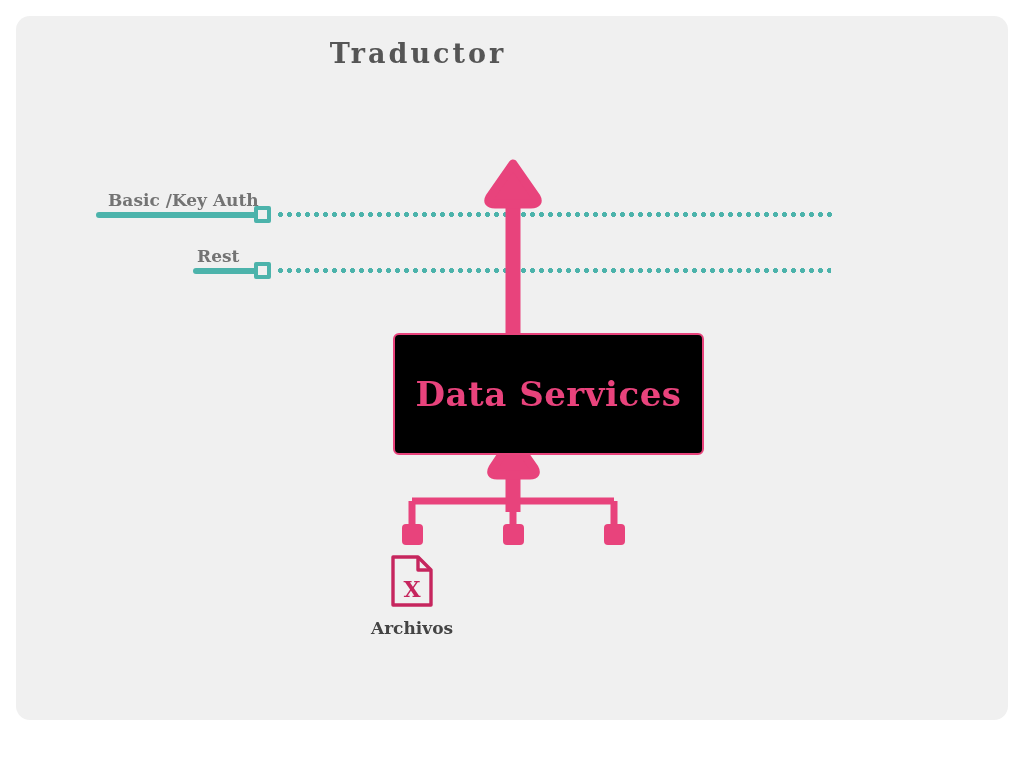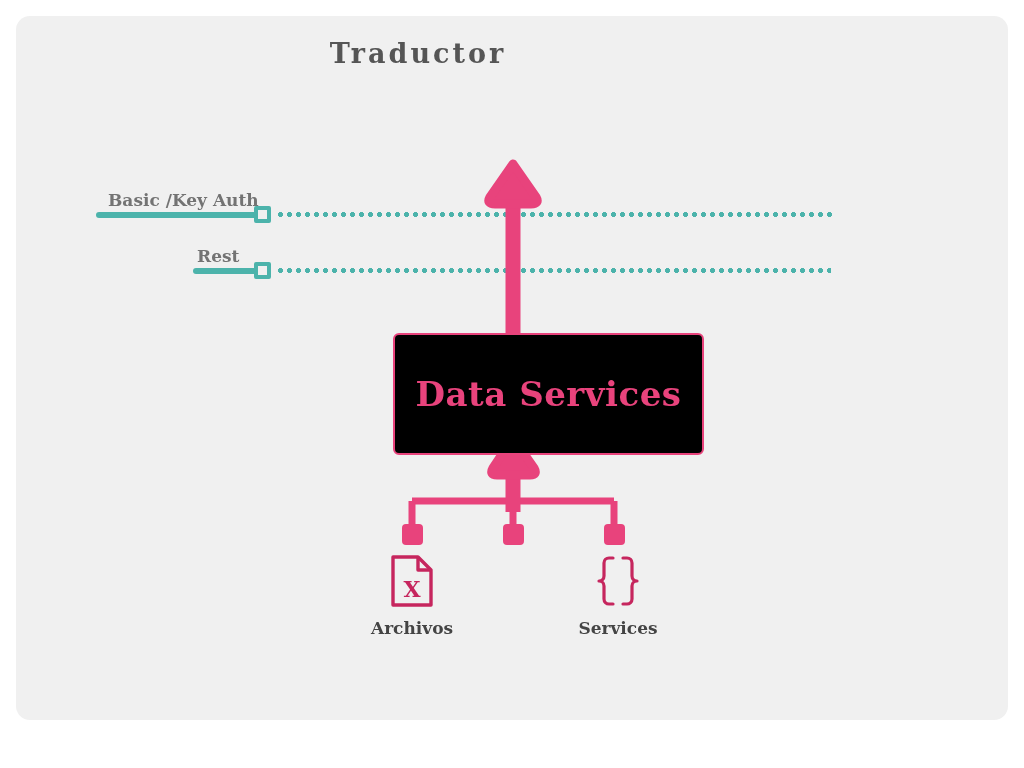--- a/index.html
+++ b/index.html
@@ -250,23 +250,14 @@
       <svg width="46" height="54" viewBox="0 0 46 54">
         <path d="M4 3 H29 L42 16 V51 H4 Z" fill="none" stroke="#c6265e" stroke-width="3.4" stroke-linejoin="round"></path>
         <path d="M29 3 V16 H42" fill="none" stroke="#c6265e" stroke-width="3.4" stroke-linejoin="round"></path>
         <text x="23" y="43" text-anchor="middle" font-family="DejaVu Serif, Liberation Serif, serif" font-size="22" font-weight="bold" fill="#c6265e">X</text>
       </svg>
     </div>
     <div class="source-label">Archivos</div>
   </div>
 
 
-  <div class="source-node" id="source-node-2">
-    <div class="source-icon">
-      <svg width="50" height="54" viewBox="0 0 50 54">
-        <path d="M20 4 H16 A5 5 0 0 0 11 9 V22 A5 5 0 0 1 6 27 A5 5 0 0 1 11 32 V45 A5 5 0 0 0 16 50 H20" fill="none" stroke="#c6265e" stroke-width="3.2" stroke-linecap="round" stroke-linejoin="round"></path>
-        <path d="M30 4 H34 A5 5 0 0 1 39 9 V22 A5 5 0 0 0 44 27 A5 5 0 0 0 39 32 V45 A5 5 0 0 1 34 50 H30" fill="none" stroke="#c6265e" stroke-width="3.2" stroke-linecap="round" stroke-linejoin="round"></path>
-      </svg>
-    </div>
-    <div class="source-label">Services</div>
-  </div>
 
 </div>
 
 </body></html>

